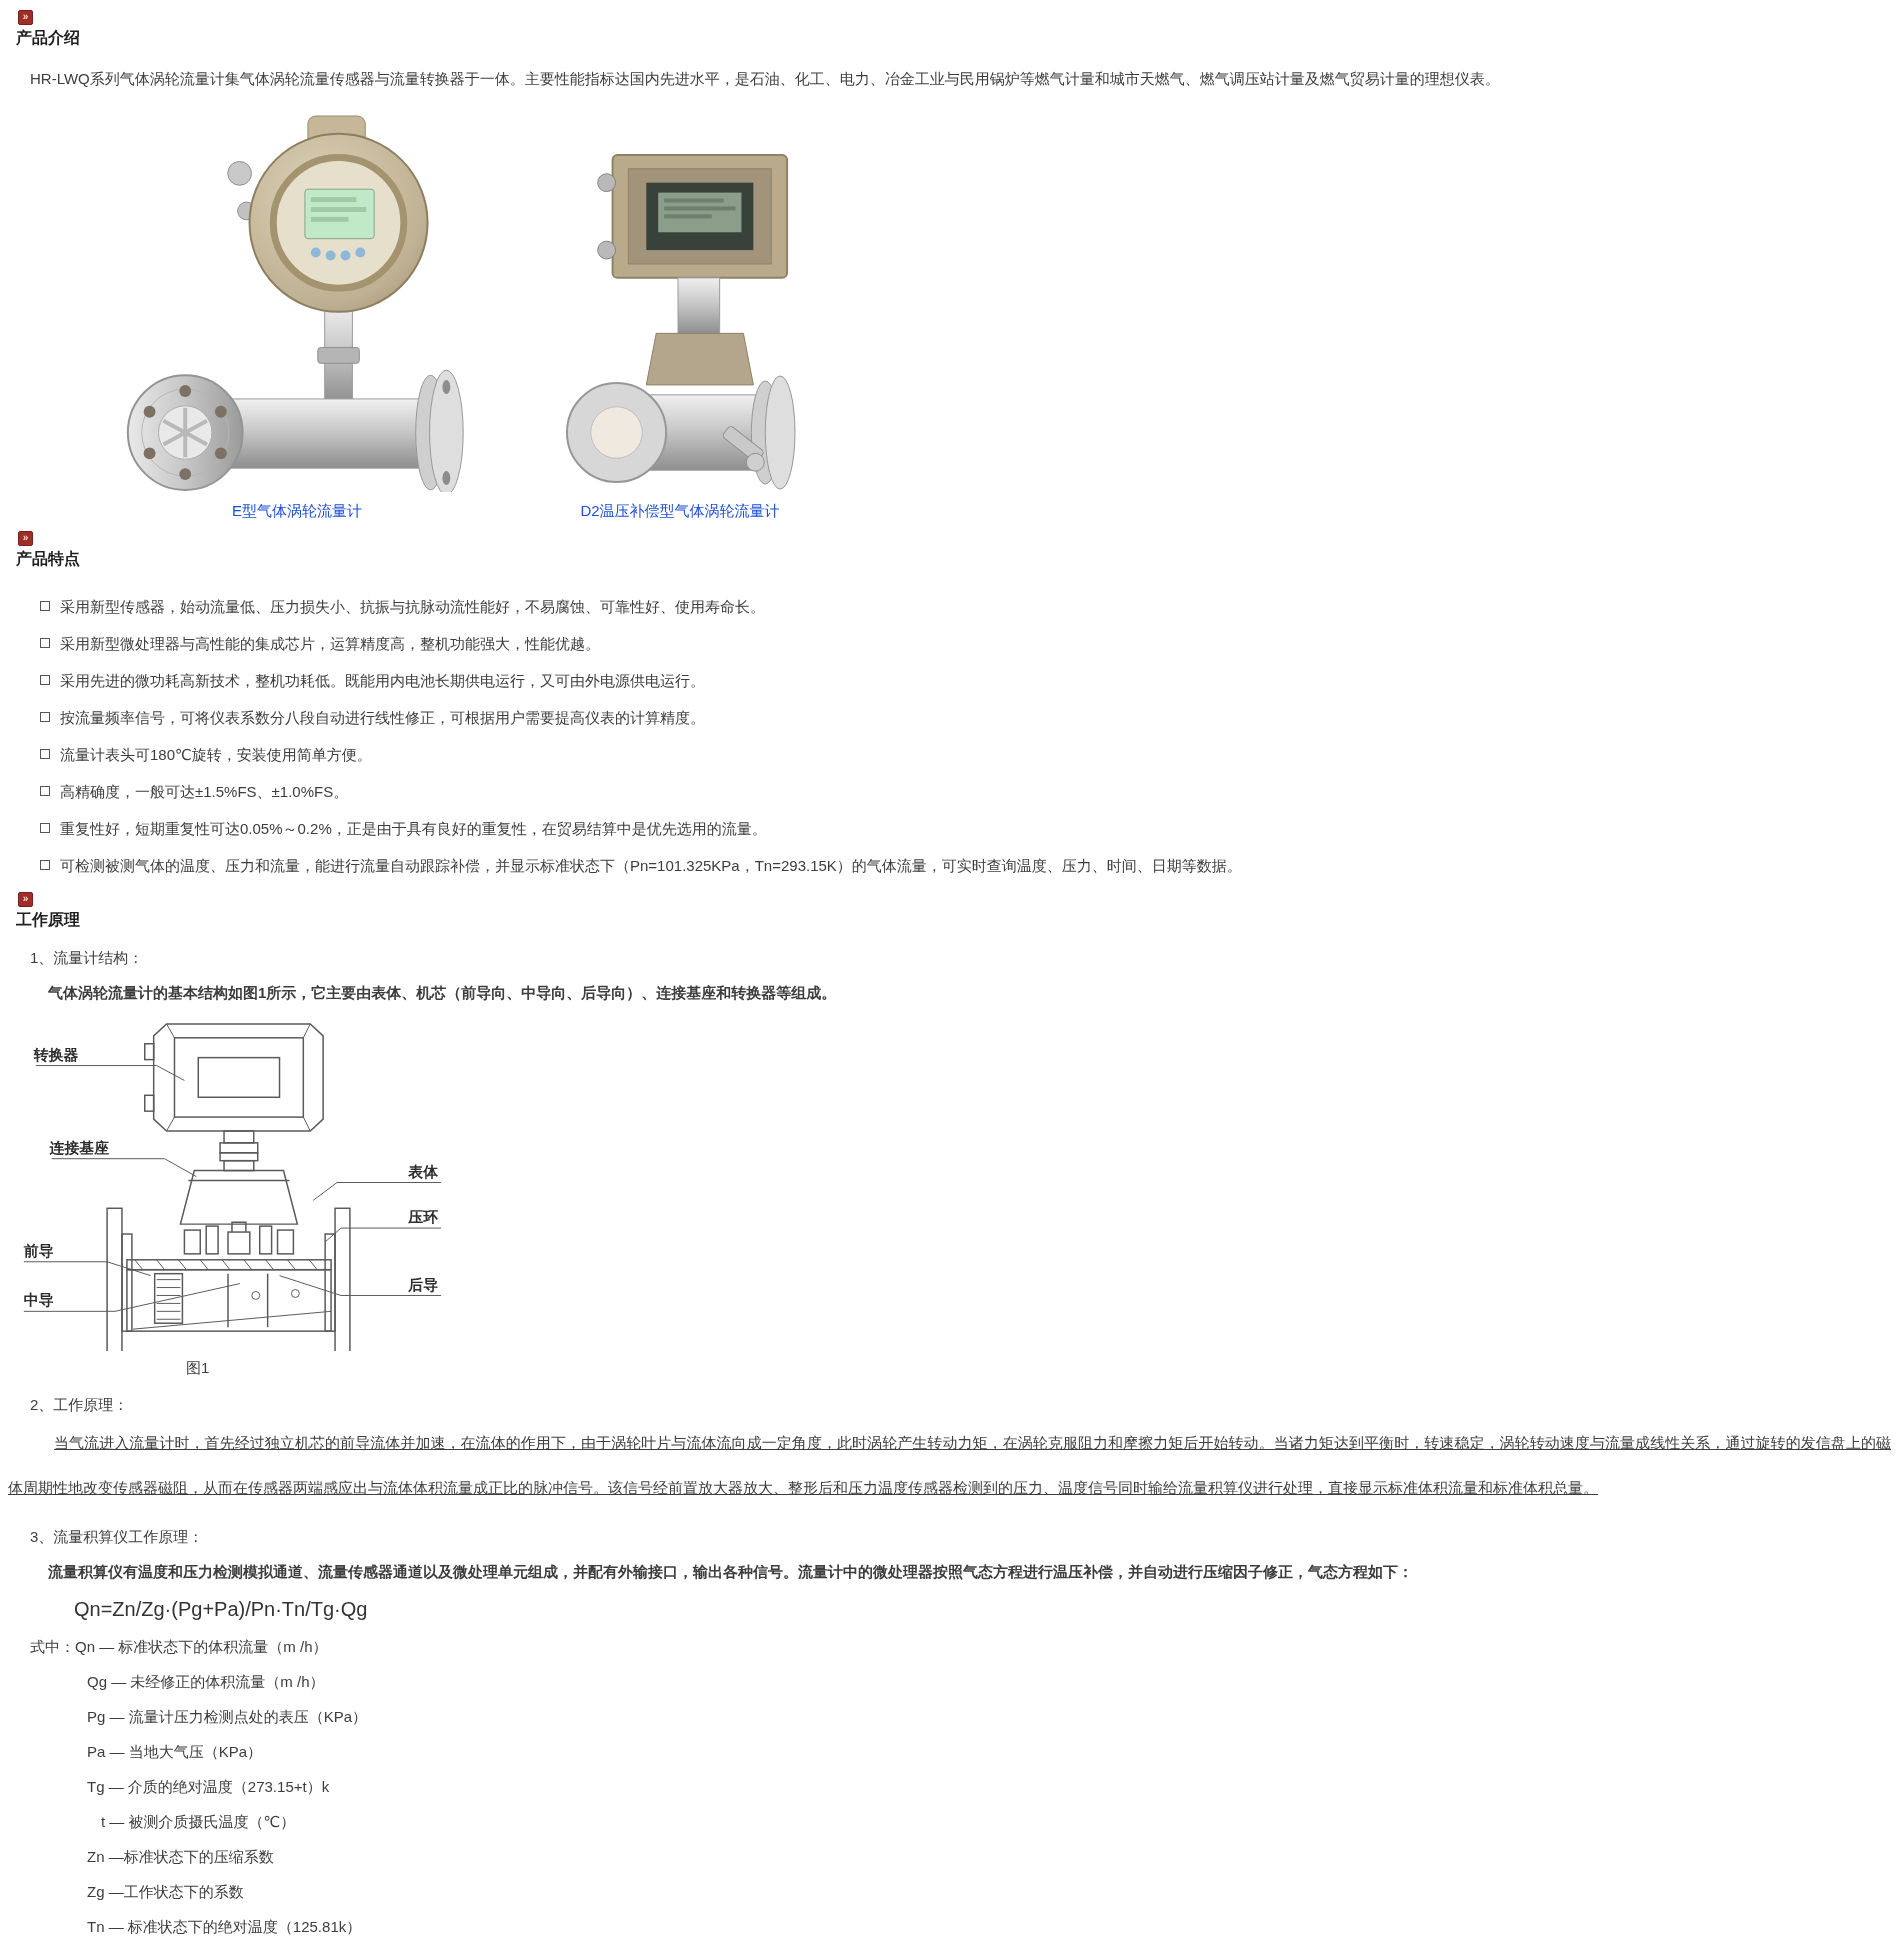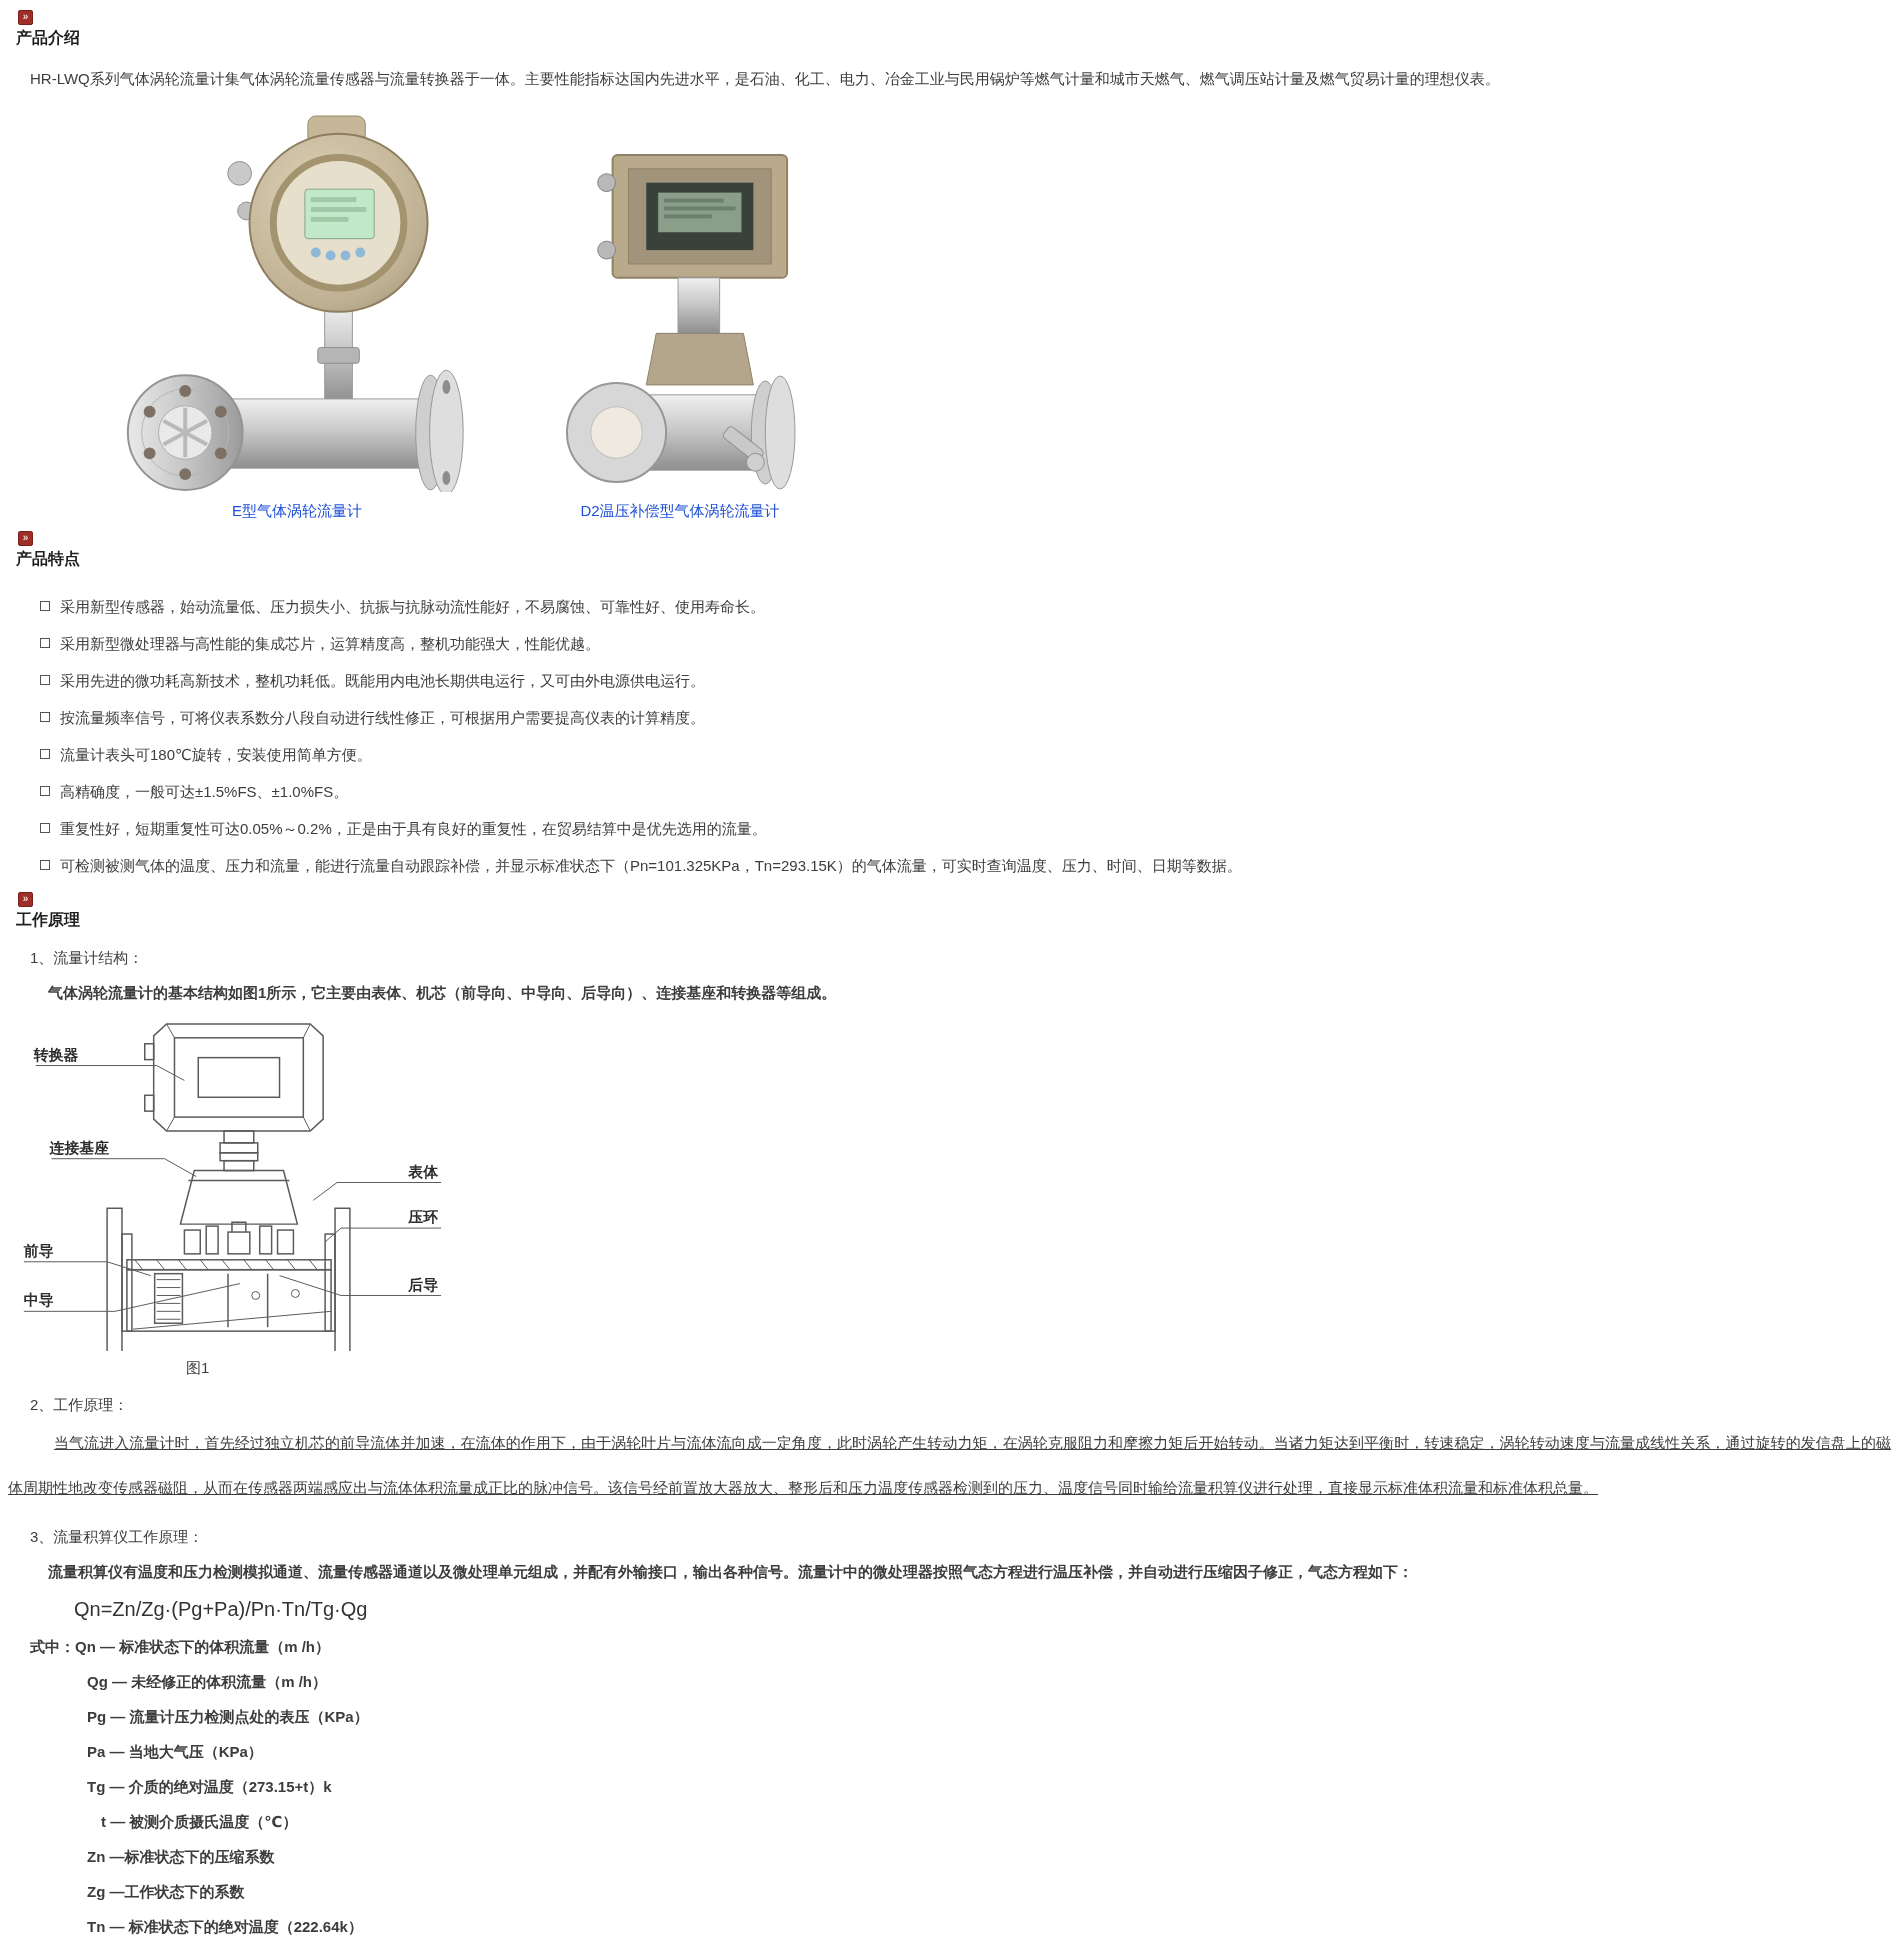--- a/index.html
+++ b/index.html
@@ -32,21 +32,21 @@
   
   .sub-title{margin:16px 0 0 30px;line-height:22px;}
   .sub-text{margin:13px 10px 0 48px;line-height:22px;font-weight:bold;}
   .figure-wrap{margin:10px 0 0 8px;}
   .figure-caption{margin:4px 0 0 178px;line-height:20px;color:#3d3d3d;}
   .para-long{
     margin:4px 10px 0 8px;line-height:45px;text-indent:46px;
     text-align:justify;color:#3d3d3d;text-decoration:underline;
   }
   .formula{margin:14px 0 0 74px;font-size:20px;line-height:24px;color:#333;}
-  .def{margin:0 4px 13px 87px;line-height:22px;font-weight:bold;}
+  .def{margin:0 4px 13px 87px;line-height:22px;}
   .def-first{margin-left:30px;}
   .def-t{margin-left:101px;}
   .defs-wrap{margin-top:15px;}
   svg text{font-family:"Liberation Sans","DejaVu Sans",sans-serif;}
 </style>
 </head>
 <body>
 
 <div class="marker">»</div>
 <div class="sec-heading">产品介绍</div>
@@ -231,16 +231,16 @@
 
 <div class="defs-wrap">
   <div class="def def-first">式中：Qn — 标准状态下的体积流量（m /h）</div>
   <div class="def">Qg — 未经修正的体积流量（m /h）</div>
   <div class="def">Pg — 流量计压力检测点处的表压（KPa）</div>
   <div class="def">Pa — 当地大气压（KPa）</div>
   <div class="def">Tg — 介质的绝对温度（273.15+t）k</div>
   <div class="def def-t">t — 被测介质摄氏温度（℃）</div>
   <div class="def">Zn —标准状态下的压缩系数</div>
   <div class="def">Zg —工作状态下的系数</div>
-  <div class="def">Tn — 标准状态下的绝对温度（222.64k）</div>
+  <div class="def">Tn — 标准状态下的绝对温度（125.81k）</div>
   <div class="def">Pn — 标准大气压（101.325KPa）</div>
 </div>
 
 
 </body></html>

